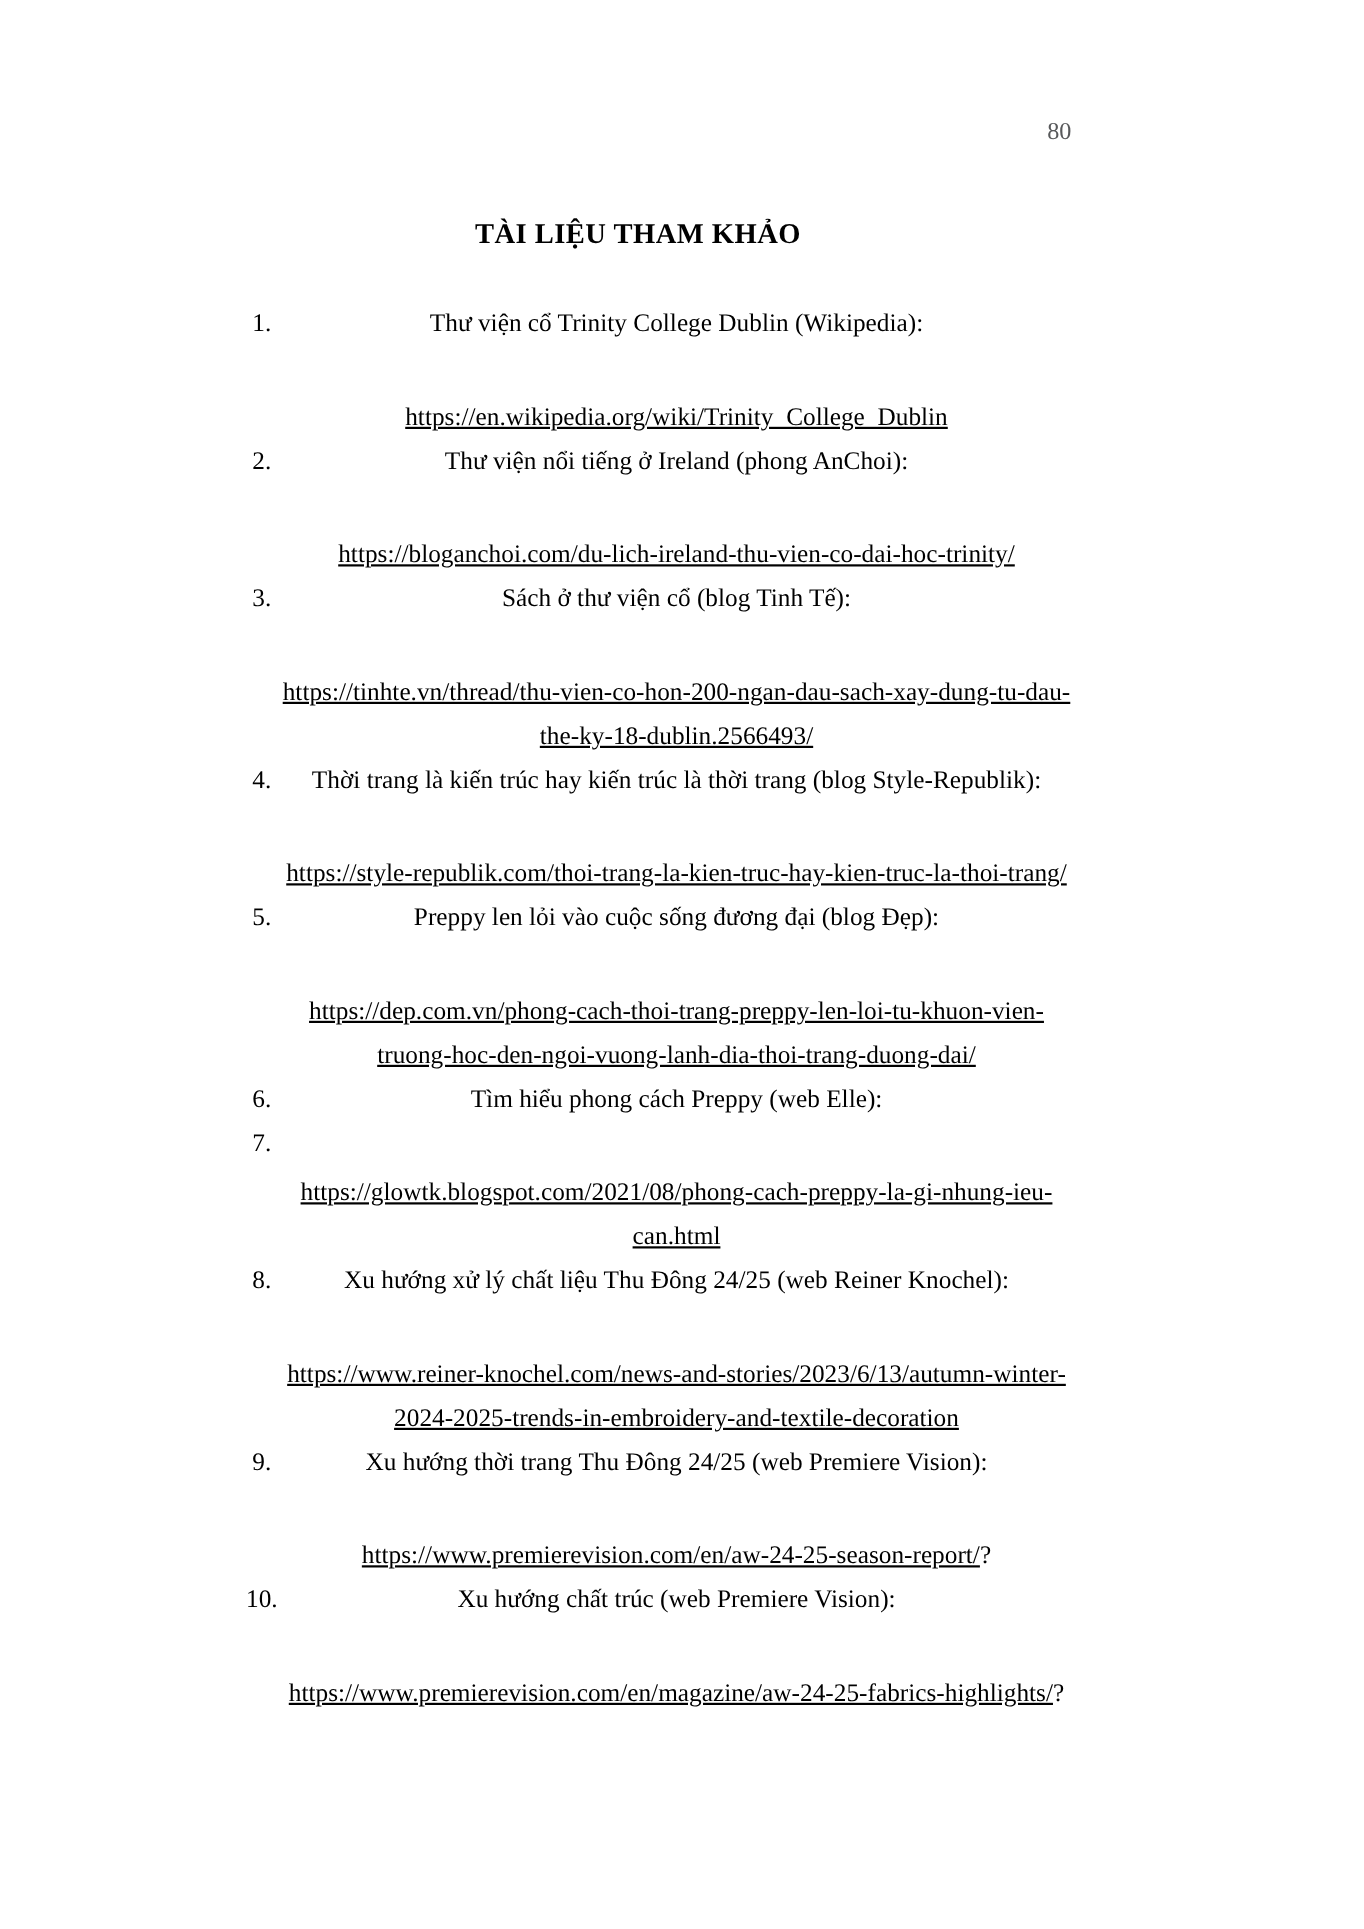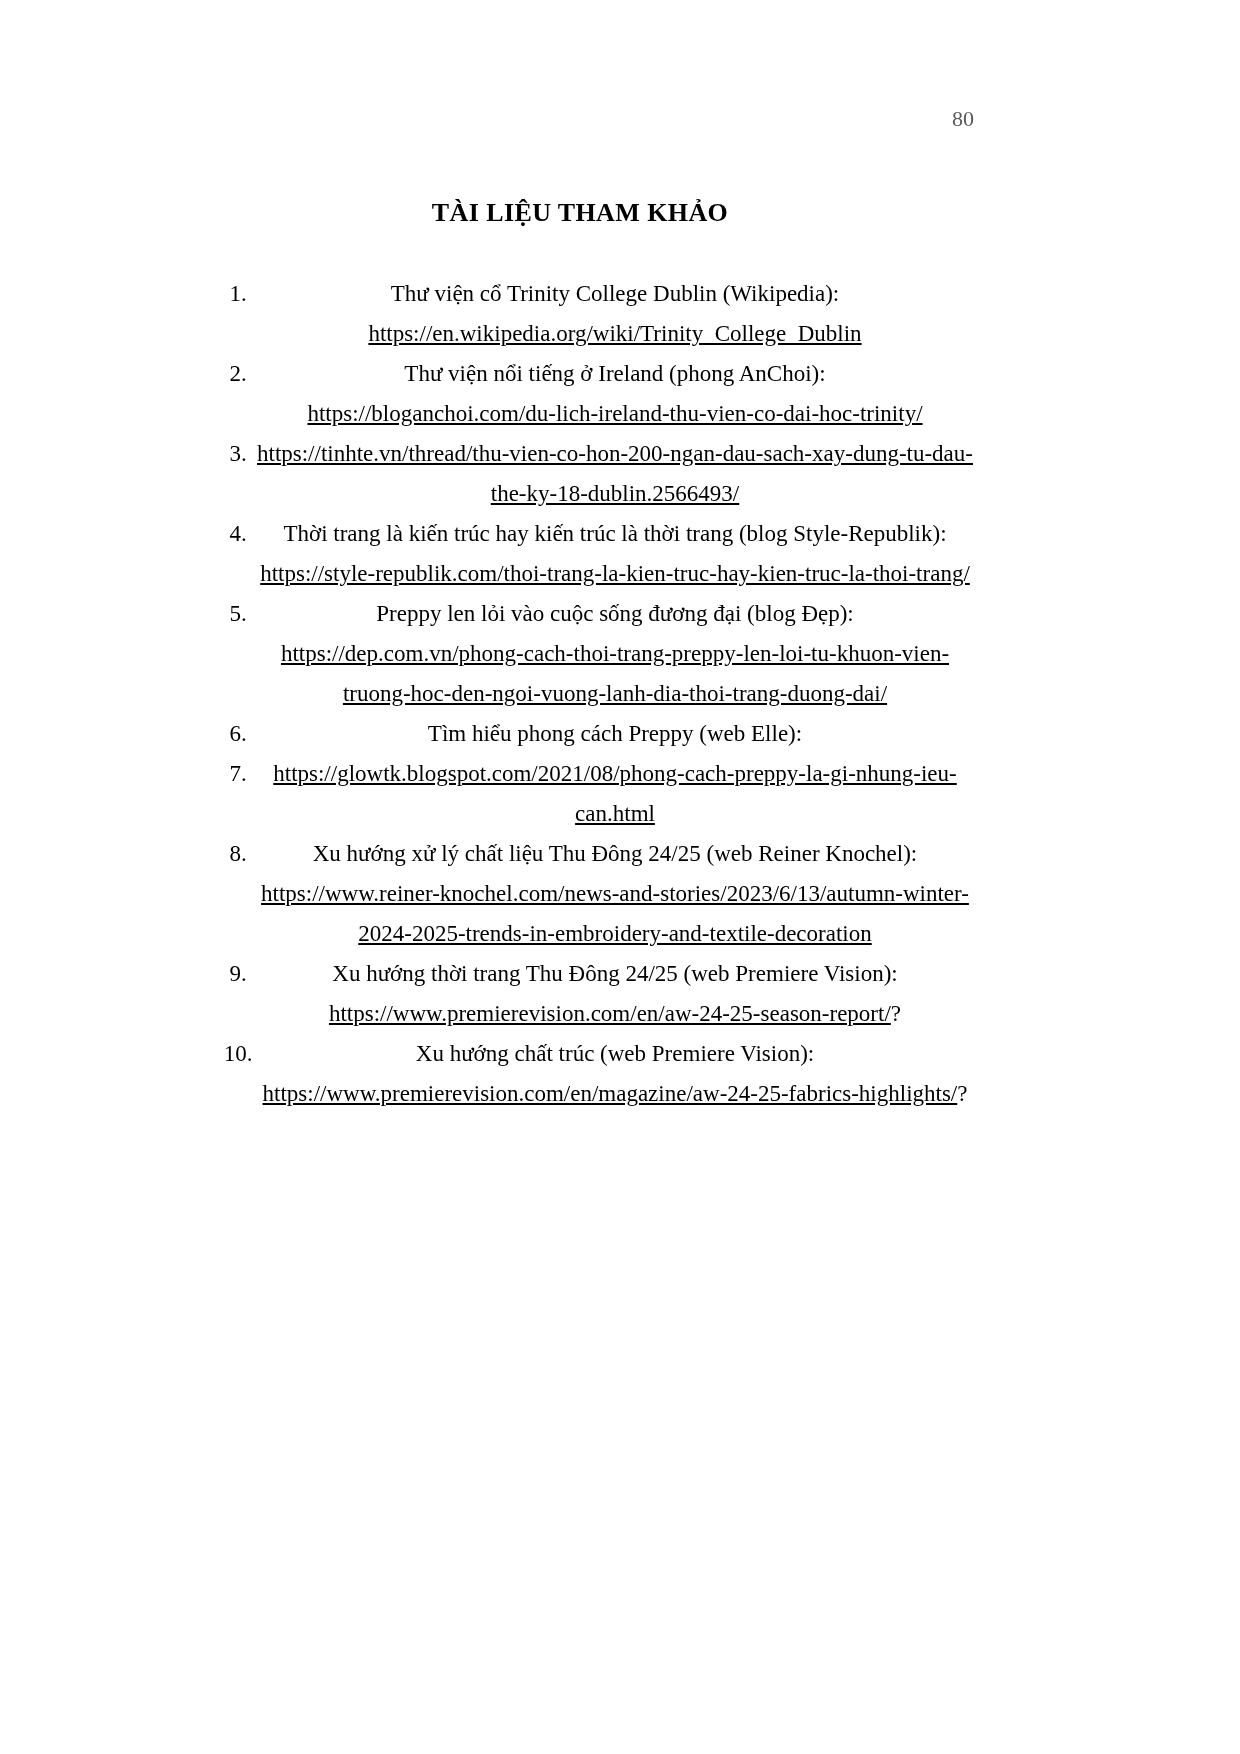--- a/index.html
+++ b/index.html
@@ -50,20 +50,21 @@
     margin-left: 36px;
   }
   .ref .body {
     flex: 1;
     min-width: 0;
   }
   .ref .label { }
   .linkline {
     overflow-wrap: break-word;
     word-wrap: break-word;
+    margin-top: 45px;
   }
   a.link {
     color: #000000;
     text-decoration: underline;
     cursor: pointer;
   }
   .suffix {
     text-decoration: none;
   }
 </style>
@@ -89,20 +90,21 @@
     <span class="num">2.</span>
     <div class="body">
       <div class="label">Thư viện nổi tiếng ở Ireland (phong AnChoi):</div>
       <div class="linkline"><a class="link">https://bloganchoi.com/du-lich-ireland-thu-vien-co-dai-hoc-trinity/</a><span class="suffix"></span></div>
     </div>
   </li>
 
   <li class="ref">
     <span class="num">3.</span>
     <div class="body">
+      <div class="label">Sách ở thư viện cổ (blog Tinh Tế):</div>
       <div class="linkline"><a class="link">https://tinhte.vn/thread/thu-vien-co-hon-200-ngan-dau-sach-xay-dung-tu-dau-the-ky-18-dublin.2566493/</a><span class="suffix"></span></div>
     </div>
   </li>
 
   <li class="ref">
     <span class="num">4.</span>
     <div class="body">
       <div class="label">Thời trang là kiến trúc hay kiến trúc là thời trang (blog Style-Republik):</div>
       <div class="linkline"><a class="link">https://style-republik.com/thoi-trang-la-kien-truc-hay-kien-truc-la-thoi-trang/</a><span class="suffix"></span></div>
     </div>

